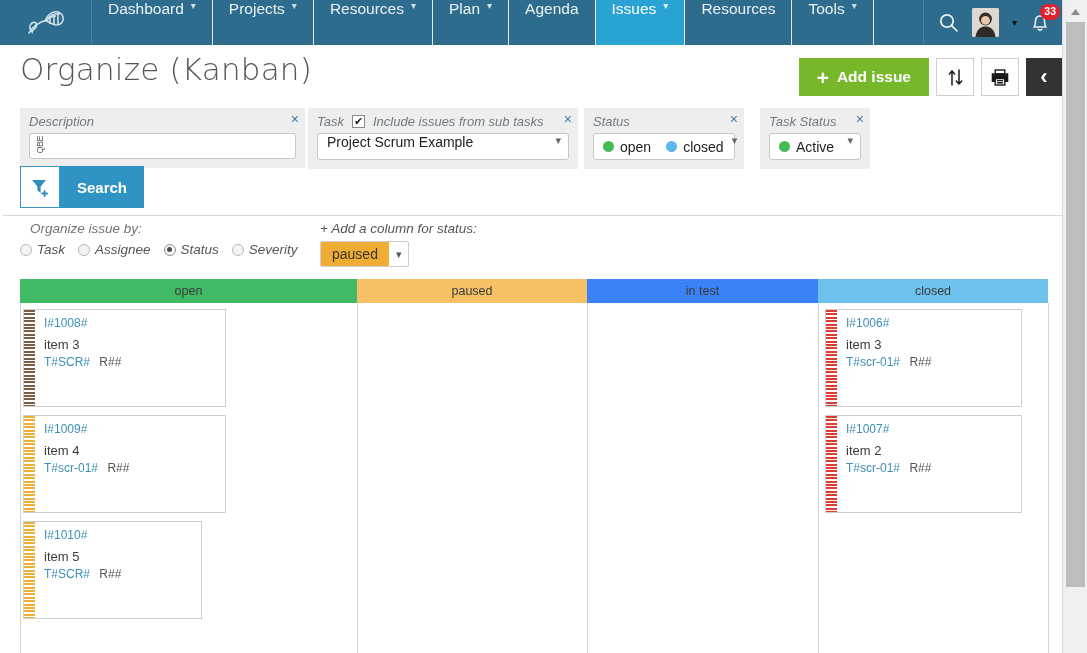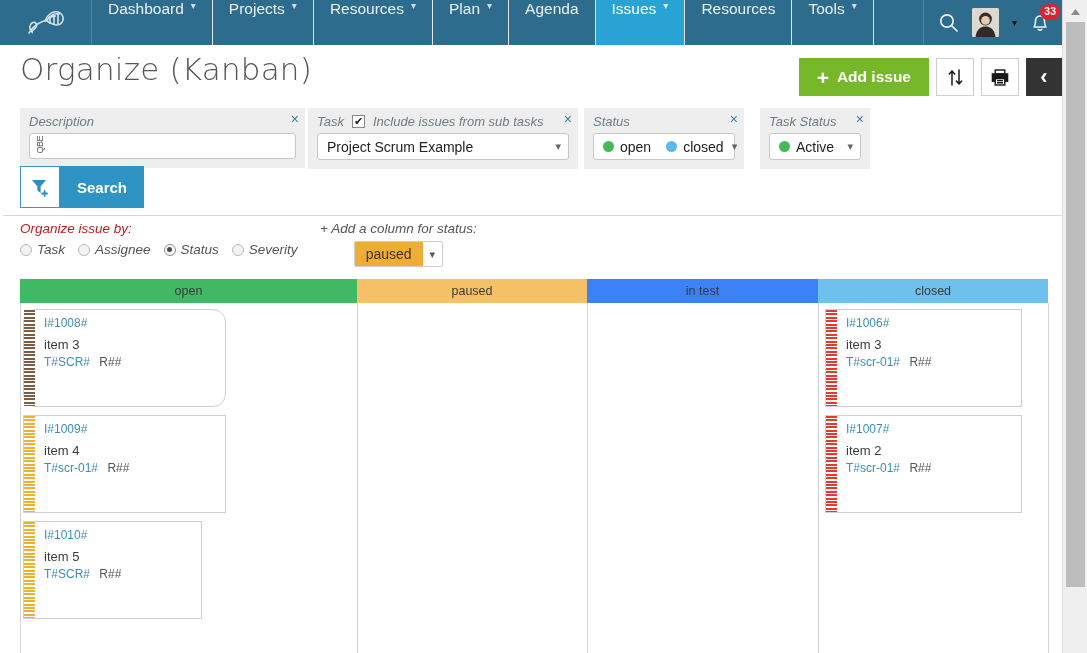--- a/index.html
+++ b/index.html
@@ -102,21 +102,21 @@
     border-radius:3px; padding:2px 6px; font-size:12px;
     font-family:"Liberation Sans", sans-serif;
   }
   .qbe-val {
     display:inline-block;
     writing-mode:vertical-rl; transform:rotate(180deg);
     font-size:9px; color:#555; line-height:1; letter-spacing:-.5px;
   }
   .fsel {
     height:27px; background:#fff; border:1px solid #c6c6c6; border-radius:3px;
-    display:flex; align-items:center; justify-content:space-between;
+    display:flex; justify-content:space-between;
     padding:0 7px 0 9px; font-size:14px; color:#222; cursor:pointer;
   }
   .fsel .chev { color:#666; font-size:11px; margin-left:8px; }
   .dot { width:11px; height:11px; border-radius:50%; display:inline-block; }
   .pill { display:flex; align-items:center; gap:6px; }
 
   .chk-row { display:flex; align-items:center; gap:8px; }
   .chk {
     width:13px; height:13px; border:1px solid #8a8a8a; background:#fff;
     display:inline-flex; align-items:center; justify-content:center;
@@ -138,35 +138,35 @@
   .links a {
     display:block; color:#3b8fc0; font-size:13.5px; text-decoration:none;
     cursor:pointer; line-height:1.45;
   }
 
   
   #organizerow {
     position:absolute; top:217px; left:0; width:1062px; height:57px; background:#fff;
   }
   #org-left { position:absolute; left:20px; top:4px; }
-  .org-title { font-style:italic; color:#b91c1c; font-size:13.5px; }
+  .org-title { font-style:italic; color:#737373; font-size:13.5px;margin-left:10px; }
   .radios { display:flex; align-items:center; gap:4px; margin-top:6px; }
   .radio-opt { display:flex; align-items:center; gap:5px; margin-right:9px; cursor:pointer; }
   .rd {
     width:12px; height:12px; border-radius:50%; border:1px solid #b9b9b9;
     background:#f3f3f3; display:inline-block; position:relative;
   }
   .rd.on { border-color:#8e8e8e; background:#fafafa; }
   .rd.on:after {
     content:""; position:absolute; left:2.5px; top:2.5px;
     width:5px; height:5px; border-radius:50%; background:#4a4a4a;
   }
   .rd-label { font-style:italic; color:#555; font-size:13.5px; }
 
-  #org-right { position:absolute; left:320px; top:4px;text-align:center; }
+  #org-right { position:absolute; left:320px; top:4px; }
   .addcol-title { font-style:italic; color:#555; font-size:13.5px; }
   .addcol-sel {
     margin-top:5px; display:inline-flex; align-items:stretch;
     border:1px solid #cfcfcf; background:#fff; border-radius:2px; cursor:pointer;
   }
   .addcol-sel .val {
     background:#f0ad36; color:#3d3426; font-size:14px;
     padding:4px 11px; display:flex; align-items:center;
   }
   .addcol-sel .chev2 {
@@ -428,21 +428,21 @@
       <span>in test</span>
     </div>
     <div class="kcol-head" id="kh3" style="background: rgb(110, 193, 236); width: 230px; flex: 0 0 230px;">
       <span>closed</span>
     </div>
   </div>
 
   <div id="kanban-body">
 
     <div class="kcol-body" id="kb0" style="width: 337px; flex: 0 0 337px;">
-      <div class="card" id="c-0-0" style="width: 203px; border-radius: 13px;">
+      <div class="card" id="c-0-0" style="width: 203px;">
         <span class="stripe" id="s-0-0" style="background: repeating-linear-gradient(rgb(125, 92, 68) 0px, rgb(125, 92, 68) 2px, rgba(255, 255, 255, 0.62) 2px, rgba(255, 255, 255, 0.62) 3.4px);"></span>
         <div class="cid">I#1008#</div>
         <div class="ctitle">item 3</div>
         <div class="cmeta">
           <span>T#SCR#</span>
           <span class="r">R##</span>
         </div>
       </div>
       <div class="card" id="c-0-1" style="width: 203px;">
         <span class="stripe" id="s-0-1" style="background: repeating-linear-gradient(rgb(236, 177, 52) 0px, rgb(236, 177, 52) 2px, rgba(255, 255, 255, 0.62) 2px, rgba(255, 255, 255, 0.62) 3.4px);"></span>

